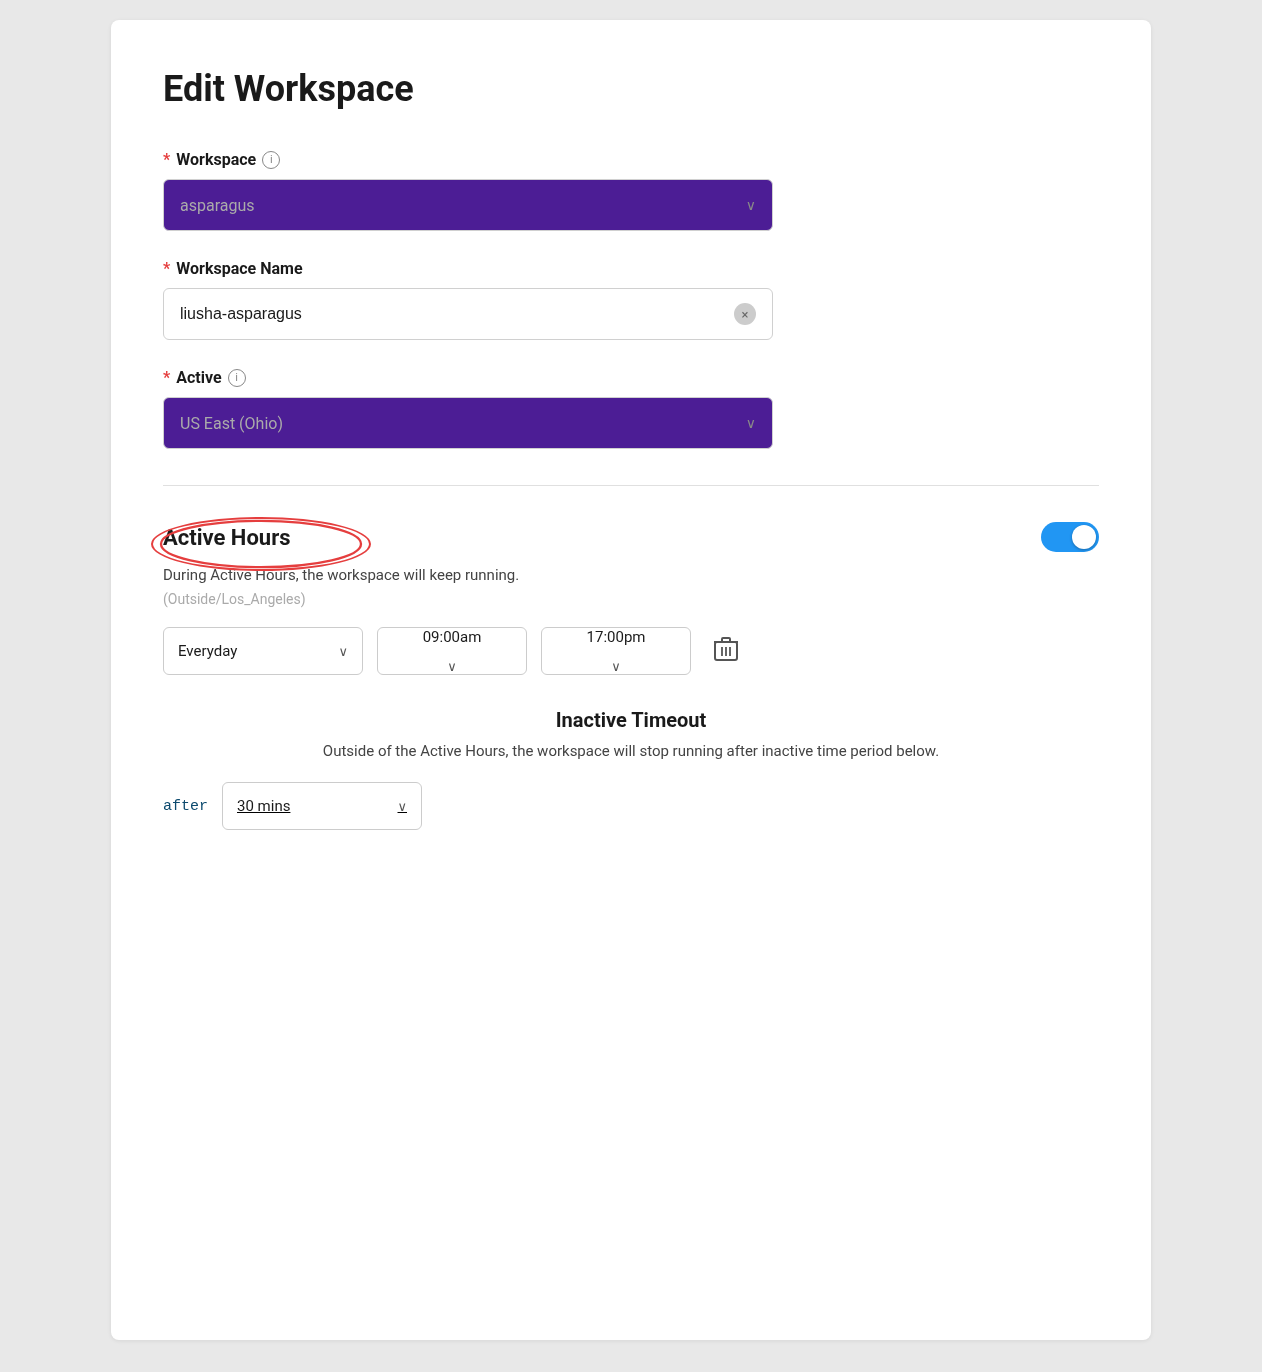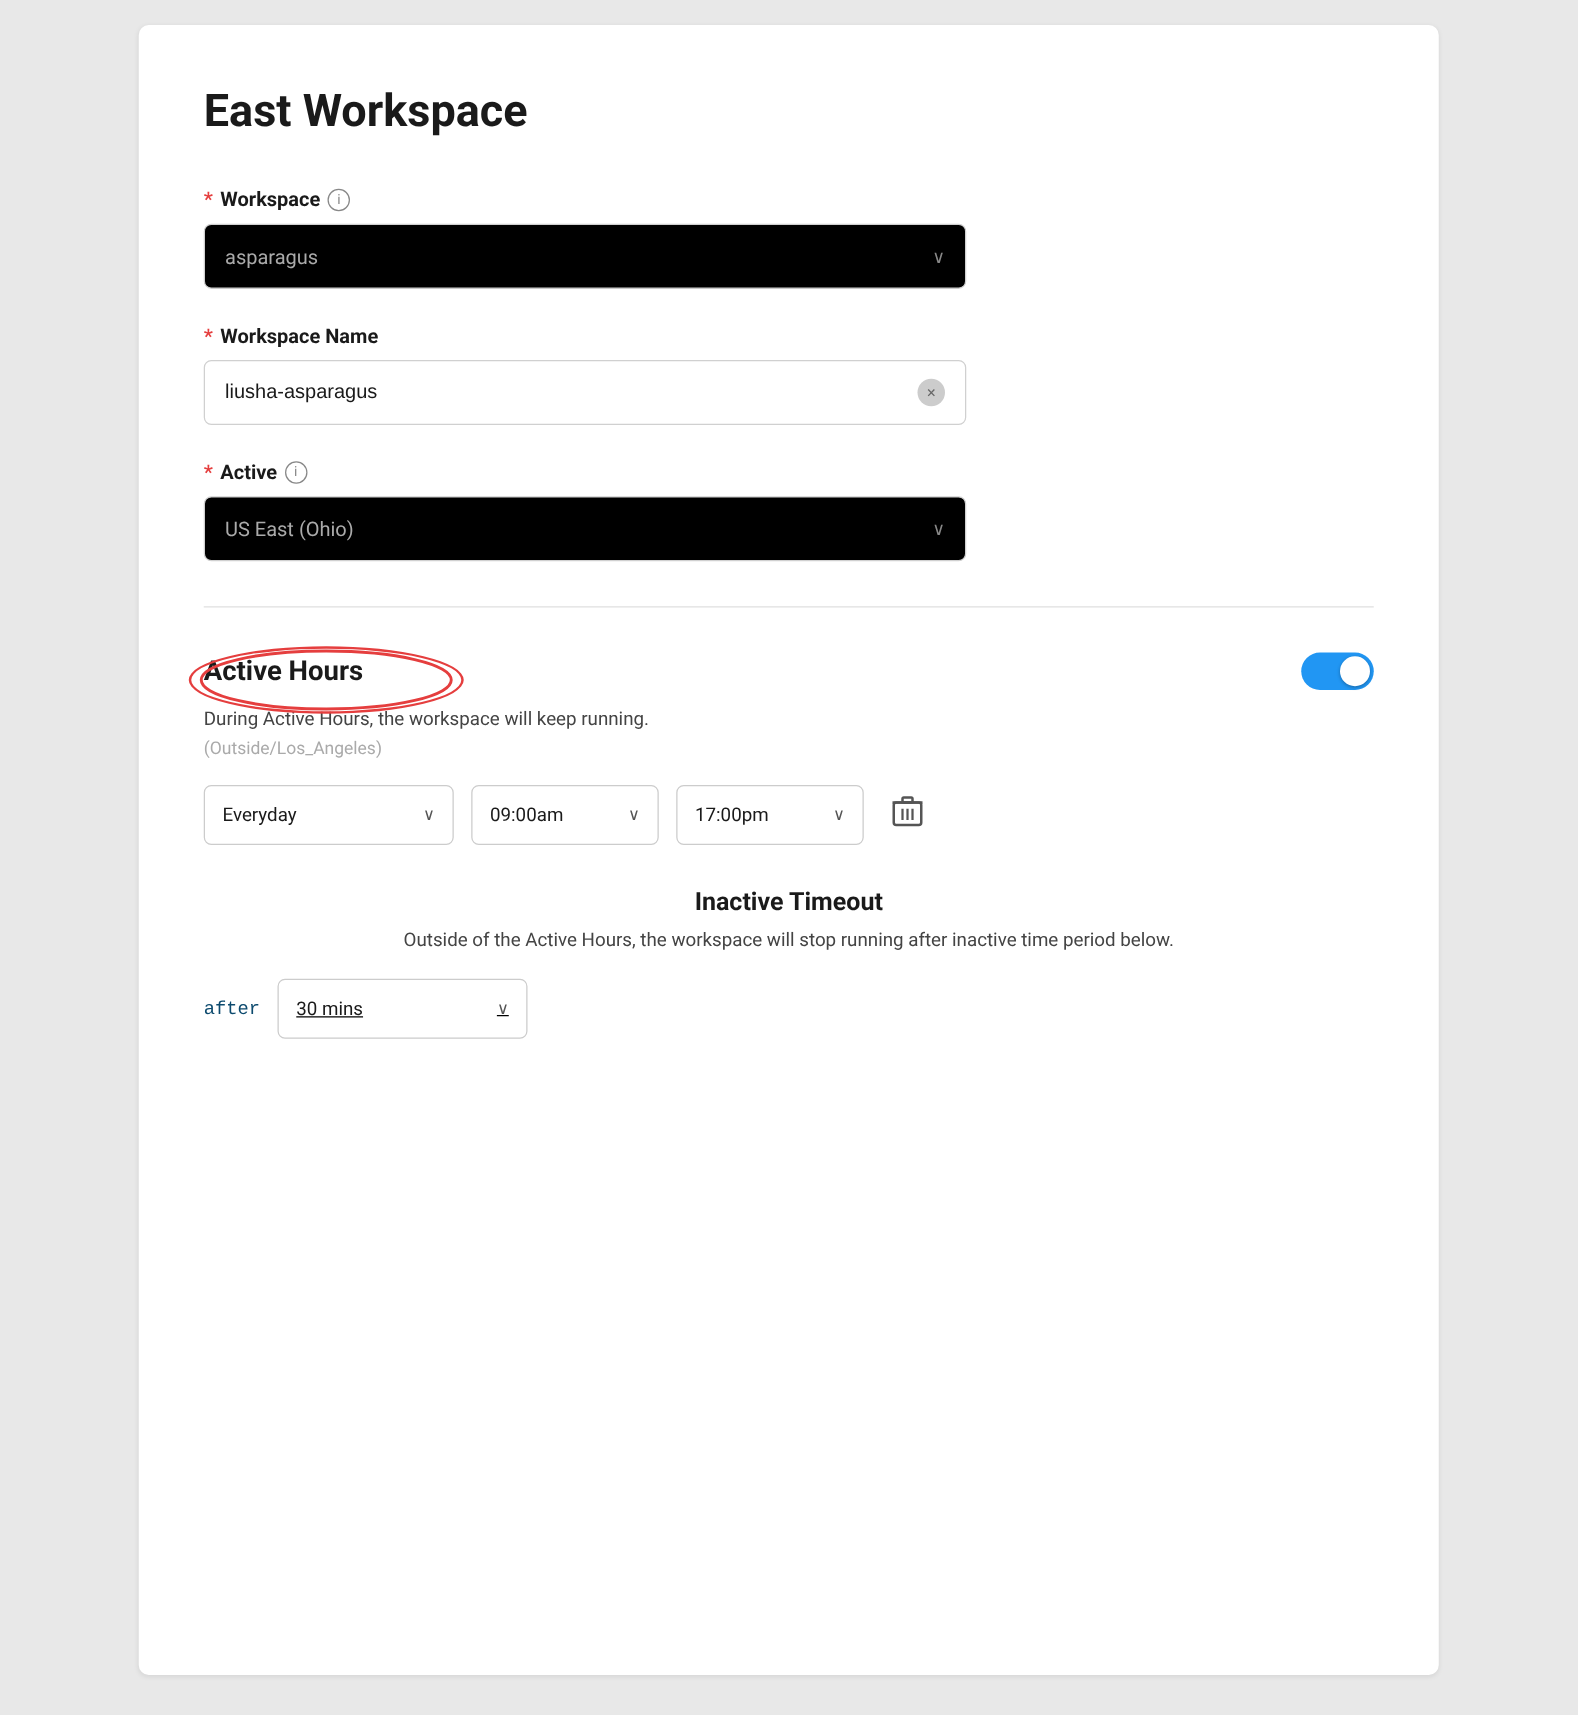--- a/index.html
+++ b/index.html
@@ -65,21 +65,21 @@
       color: #888;
       font-weight: 400;
       cursor: pointer;
     }
 
     .select-field {
       width: 610px;
       height: 52px;
       border: 1.5px solid #d0d0d0;
       border-radius: 6px;
-      background: #000000;
+      background: #4c1d95;
       display: flex;
       align-items: center;
       justify-content: space-between;
       padding: 0 16px;
       cursor: pointer;
     }
 
     .select-field .select-value {
       font-size: 16px;
       color: #aaaaaa;
@@ -219,20 +219,21 @@
       cursor: pointer;
       gap: 10px;
     }
 
     .schedule-select.day-select {
       width: 200px;
     }
 
     .schedule-select.time-select {
       width: 150px;
+      flex-direction: column;
     }
 
     .schedule-select .sel-label {
       font-size: 15px;
       color: #1a1a1a;
     }
 
     .schedule-select .sel-chevron {
       font-size: 13px;
       color: #555;
@@ -298,21 +299,21 @@
     .timeout-select .sel-chevron {
       font-size: 13px;
       color: #555;
     }
   </style>
 </head>
 <body>
 
 <div class="card">
 
-  <h1 class="page-title">East Workspace</h1>
+  <h1 class="page-title">Edit Workspace</h1>
 
   <div class="field-section">
     <div class="field-label">
       <span class="required-star">*</span>
       <span>Workspace</span>
       <span class="info-icon">i</span>
     </div>
     <div class="select-field">
       <span class="select-value">asparagus</span>
       <span class="chevron-icon">∨</span>

